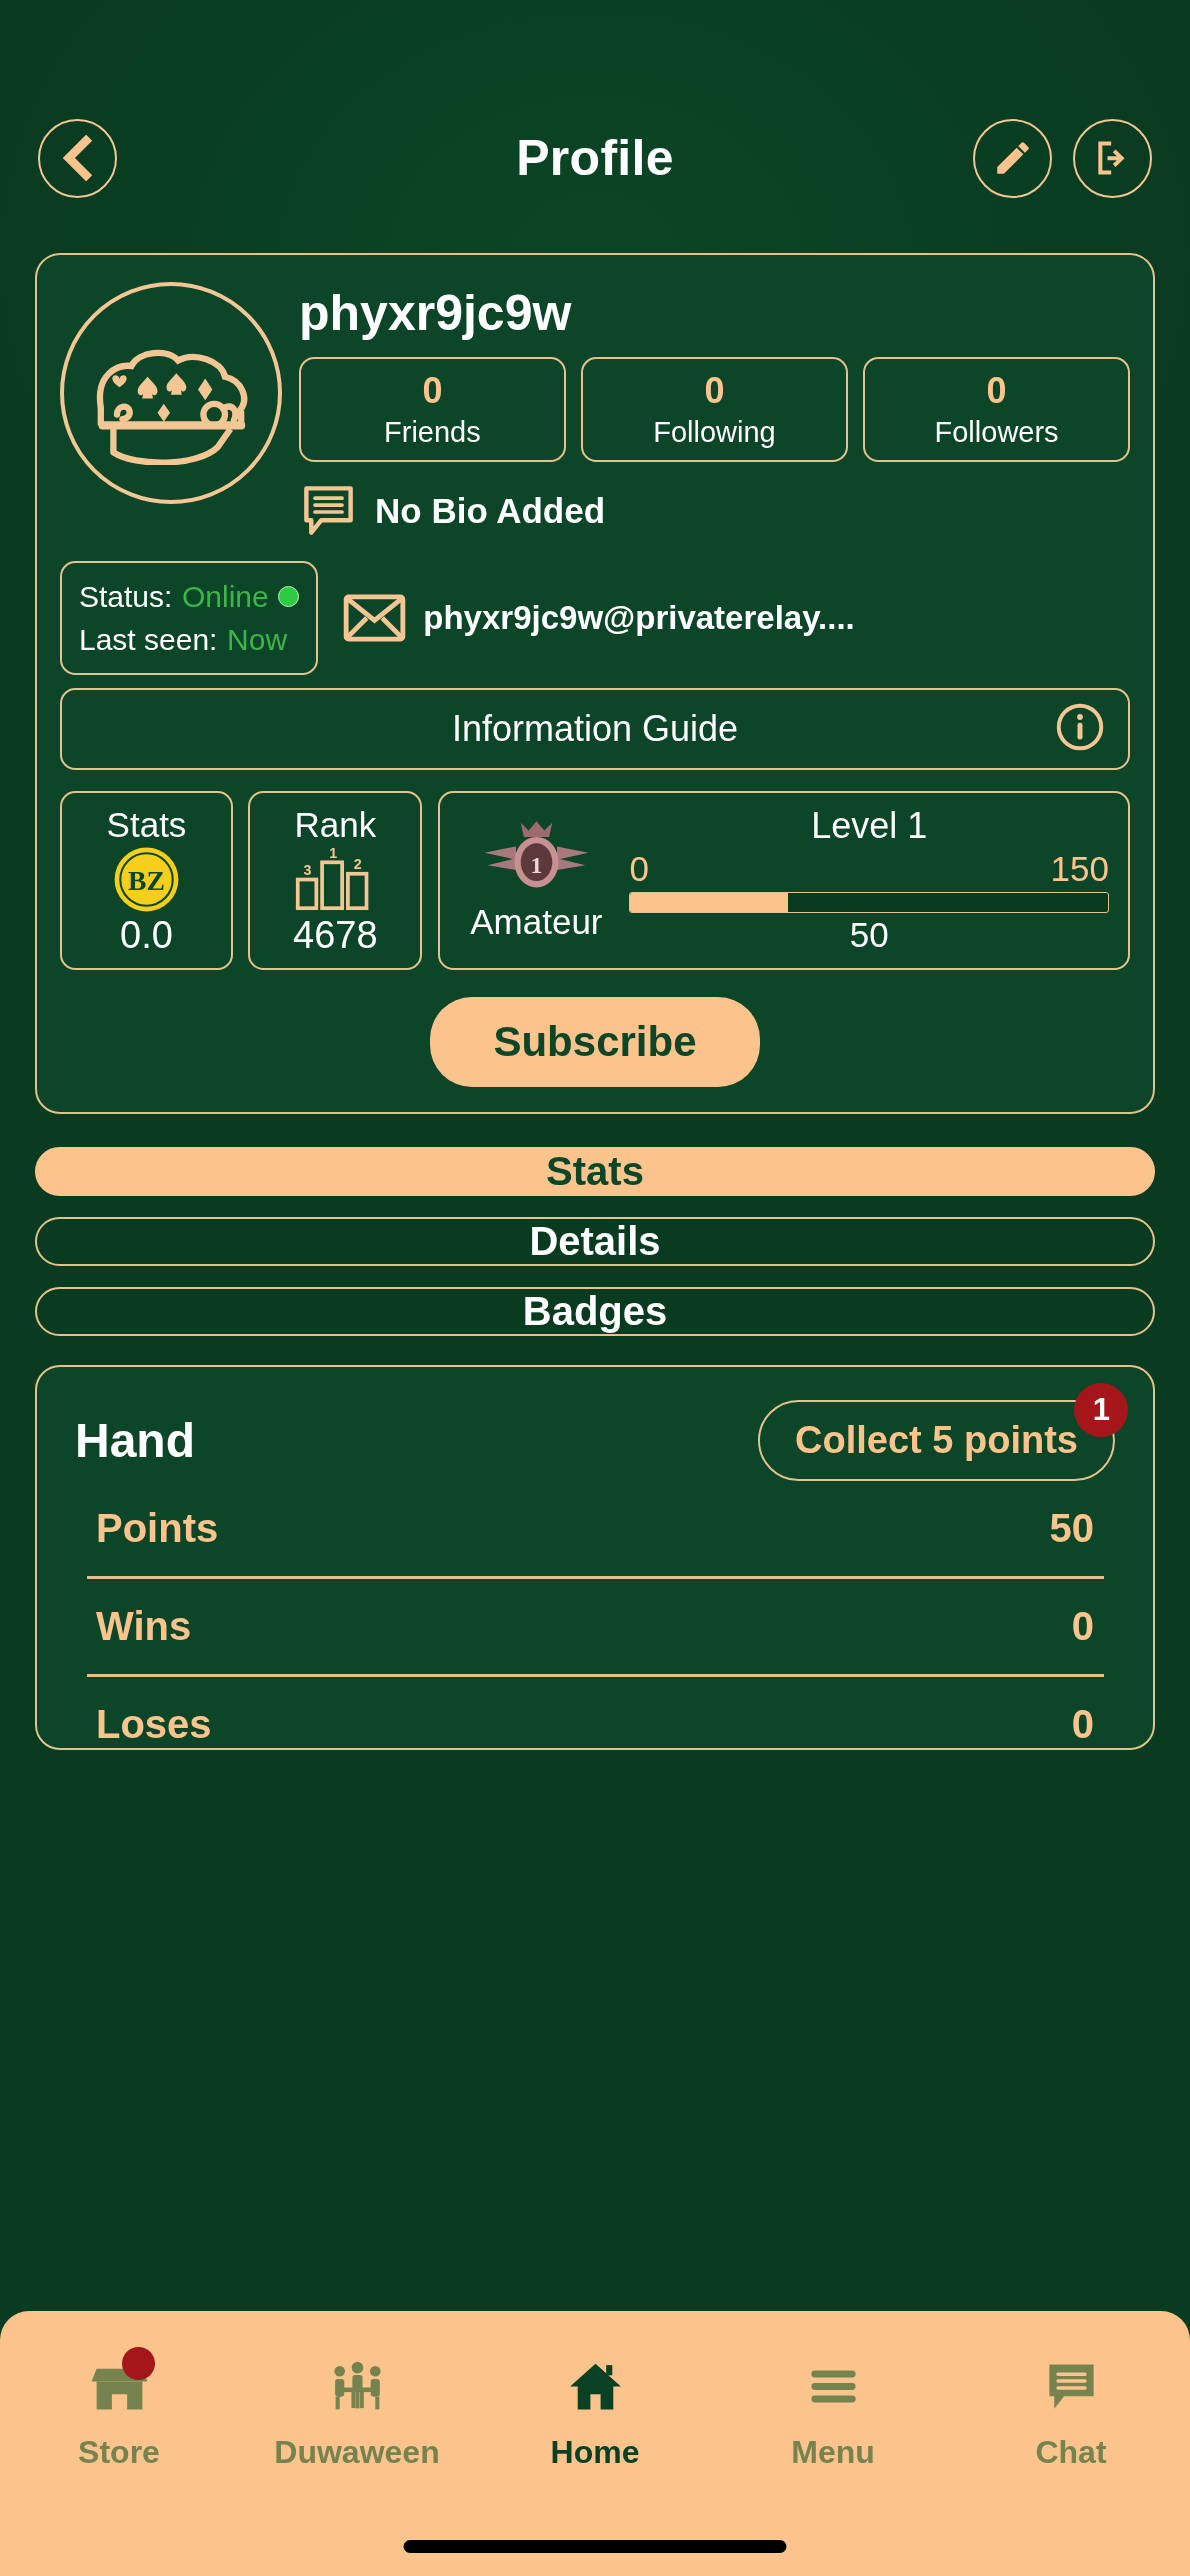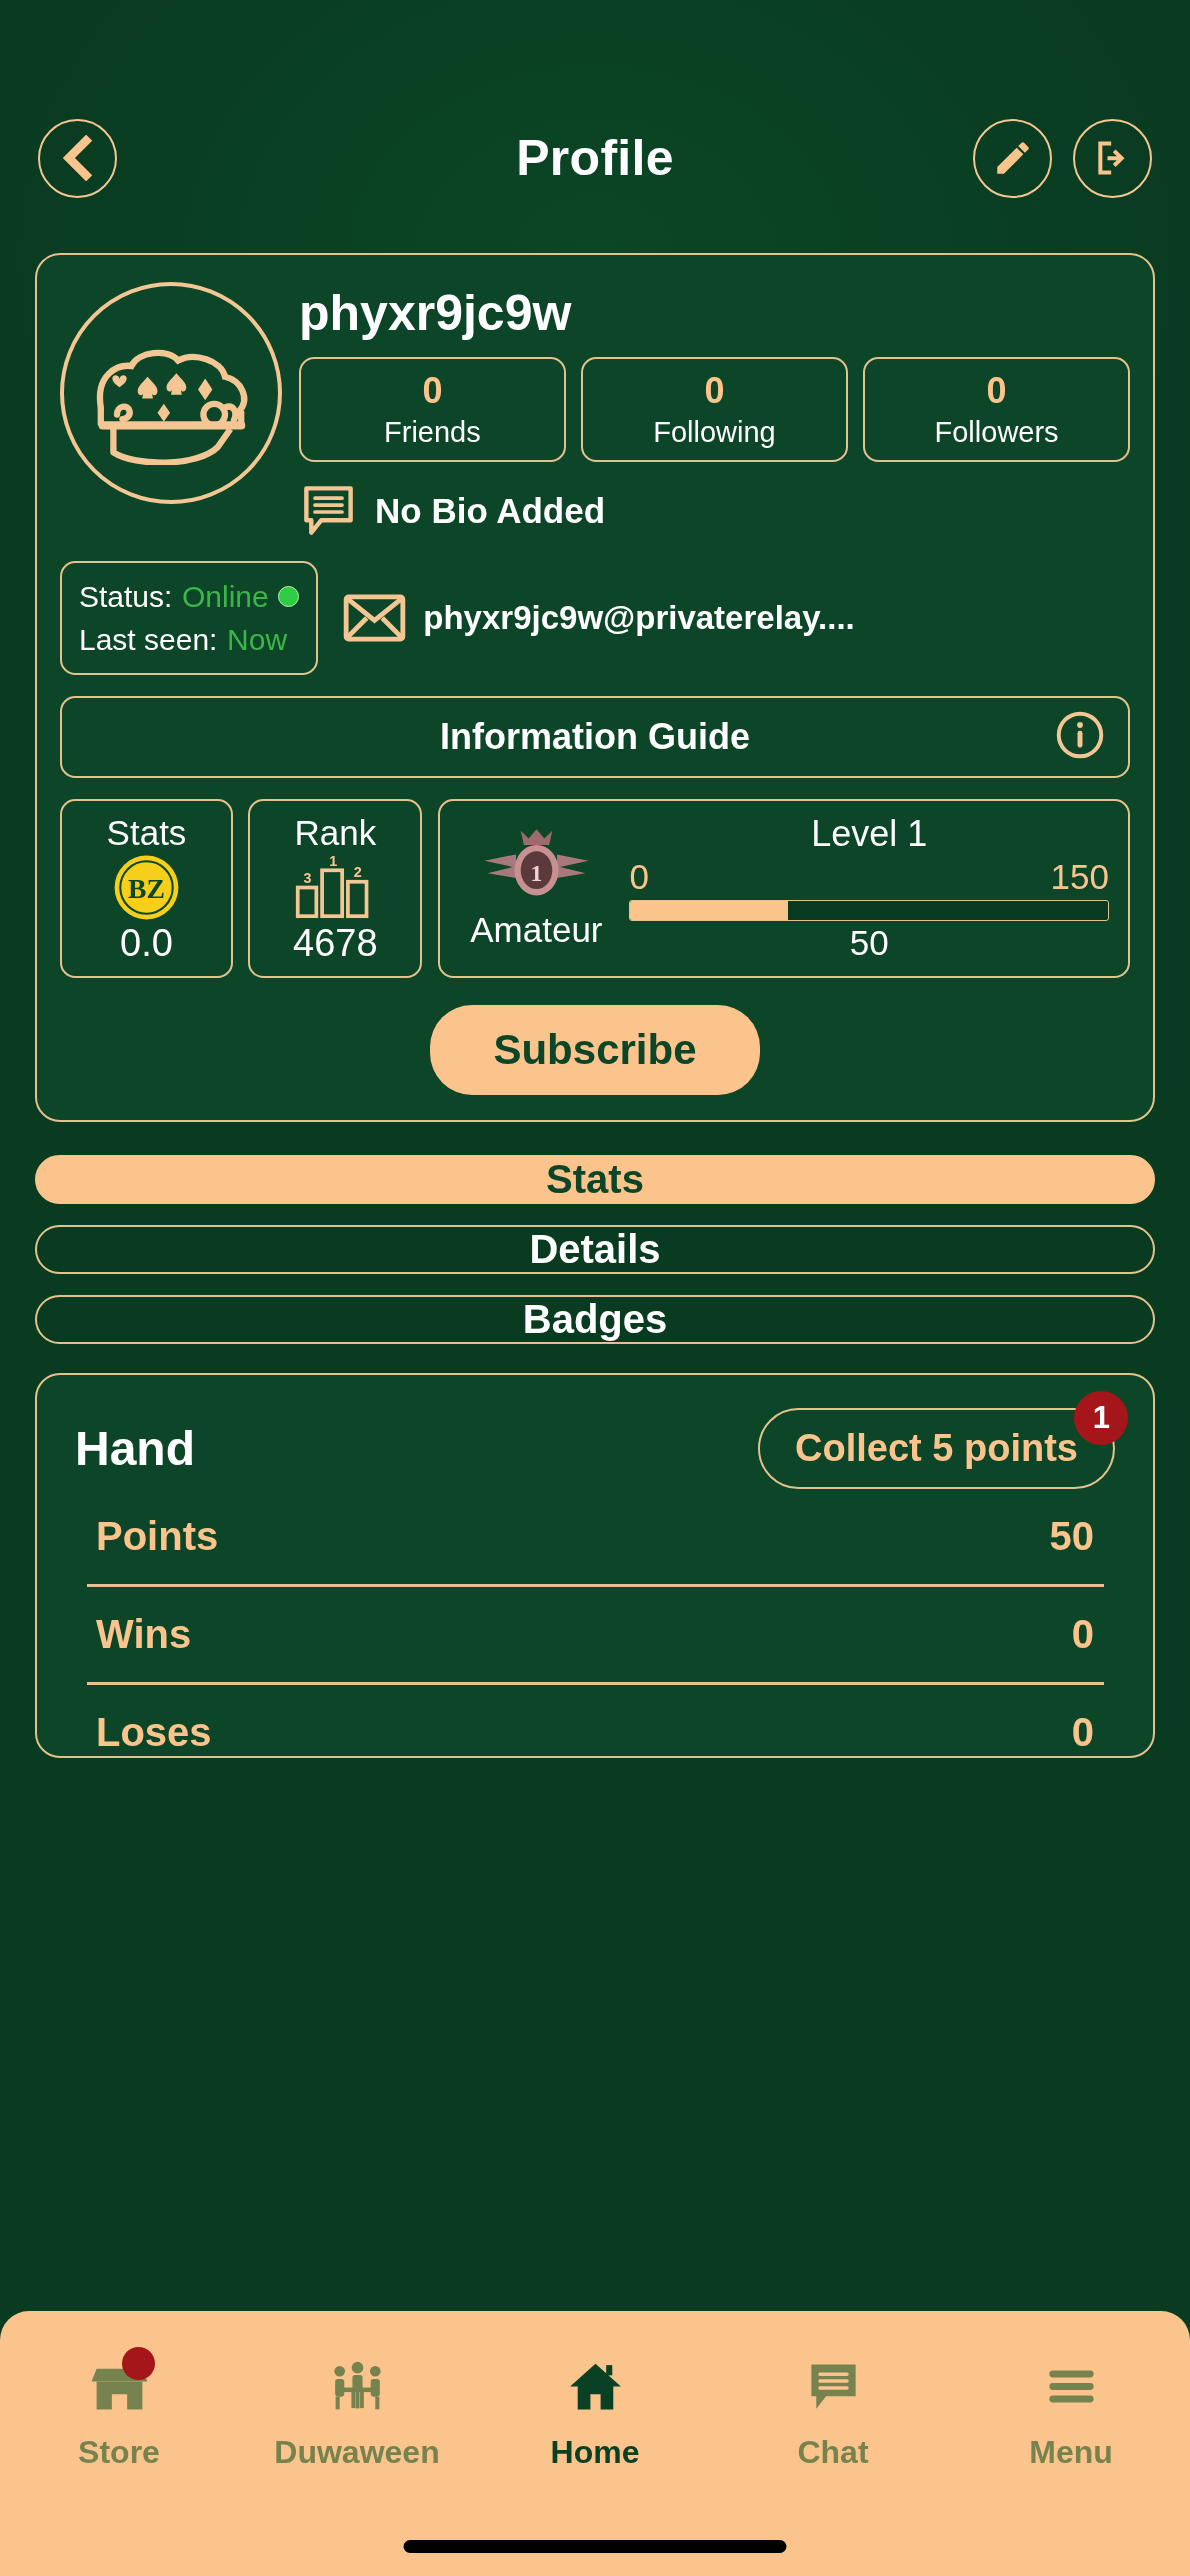--- a/index.html
+++ b/index.html
@@ -86,24 +86,23 @@
     width:21px;height:21px;border-radius:50%;
     background:#2ecc40;border:1.9px solid #bff2c2;display:inline-block;
   }
   .email-row{display:flex;align-items:center;gap:17px;min-width:0;flex:1;}
   .email-text{
     color:#fff;font-size:33px;font-weight:bold;white-space:nowrap;
     overflow:hidden;text-overflow:clip;
   }
 
   .guide{
-    margin-top:21px;border:2.9px solid #e3c28e;border-radius:15.3px;
+    margin-top:13px;border:2.9px solid #e3c28e;border-radius:15.3px;
     height:82px;display:flex;align-items:center;justify-content:center;
     position:relative;
-    font-weight:bold;
   }
   .guide-label{color:#fff;font-size:36px;}
   .guide-icon{position:absolute;right:23px;top:50%;transform:translateY(-50%);}
 
   .metrics{display:flex;gap:15.3px;margin-top:21px;align-items:stretch;}
   .metric{
     border:2.9px solid #e3c28e;border-radius:15.3px;
     padding:11.5px 9.6px;text-align:center;
     display:flex;flex-direction:column;align-items:center;justify-content:space-between;
   }
@@ -429,35 +428,35 @@
           <path d="M12 3 L22 12 h-3 v9 h-5 v-6 h-4 v6 H5 v-9 H2z" fill="#0a4024"></path>
           <rect x="16.2" y="3.6" width="2.4" height="4" fill="#0a4024"></rect>
         </svg>
       </div>
       <div class="navlabel">Home</div>
     </div>
 
     <div class="navitem">
       <div class="navicon">
         <svg width="59" height="59" viewBox="0 0 24 24">
-          <path d="M3 3h18v13H9l-4 5v-5H3z" fill="#77834f"></path>
-          <path d="M6.5 7h11M6.5 9.8h11M6.5 12.6h11" stroke="#fbc48d" stroke-width="1.4" stroke-linecap="round"></path>
-        </svg>
-      </div>
-      <div class="navlabel">Chat</div>
+          <rect x="3" y="5.5" width="18" height="2.8" rx="1.4" fill="#77834f"></rect>
+          <rect x="3" y="10.6" width="18" height="2.8" rx="1.4" fill="#77834f"></rect>
+          <rect x="3" y="15.7" width="18" height="2.8" rx="1.4" fill="#77834f"></rect>
+        </svg>
+      </div>
+      <div class="navlabel">Menu</div>
     </div>
 
     <div class="navitem">
       <div class="navicon">
         <svg width="59" height="59" viewBox="0 0 24 24">
-          <rect x="3" y="5.5" width="18" height="2.8" rx="1.4" fill="#77834f"></rect>
-          <rect x="3" y="10.6" width="18" height="2.8" rx="1.4" fill="#77834f"></rect>
-          <rect x="3" y="15.7" width="18" height="2.8" rx="1.4" fill="#77834f"></rect>
-        </svg>
-      </div>
-      <div class="navlabel">Menu</div>
+          <path d="M3 3h18v13H9l-4 5v-5H3z" fill="#77834f"></path>
+          <path d="M6.5 7h11M6.5 9.8h11M6.5 12.6h11" stroke="#fbc48d" stroke-width="1.4" stroke-linecap="round"></path>
+        </svg>
+      </div>
+      <div class="navlabel">Chat</div>
     </div>
 
     <div class="home-indicator"></div>
   </div>
 
 </div>
 
 
 </body></html>

